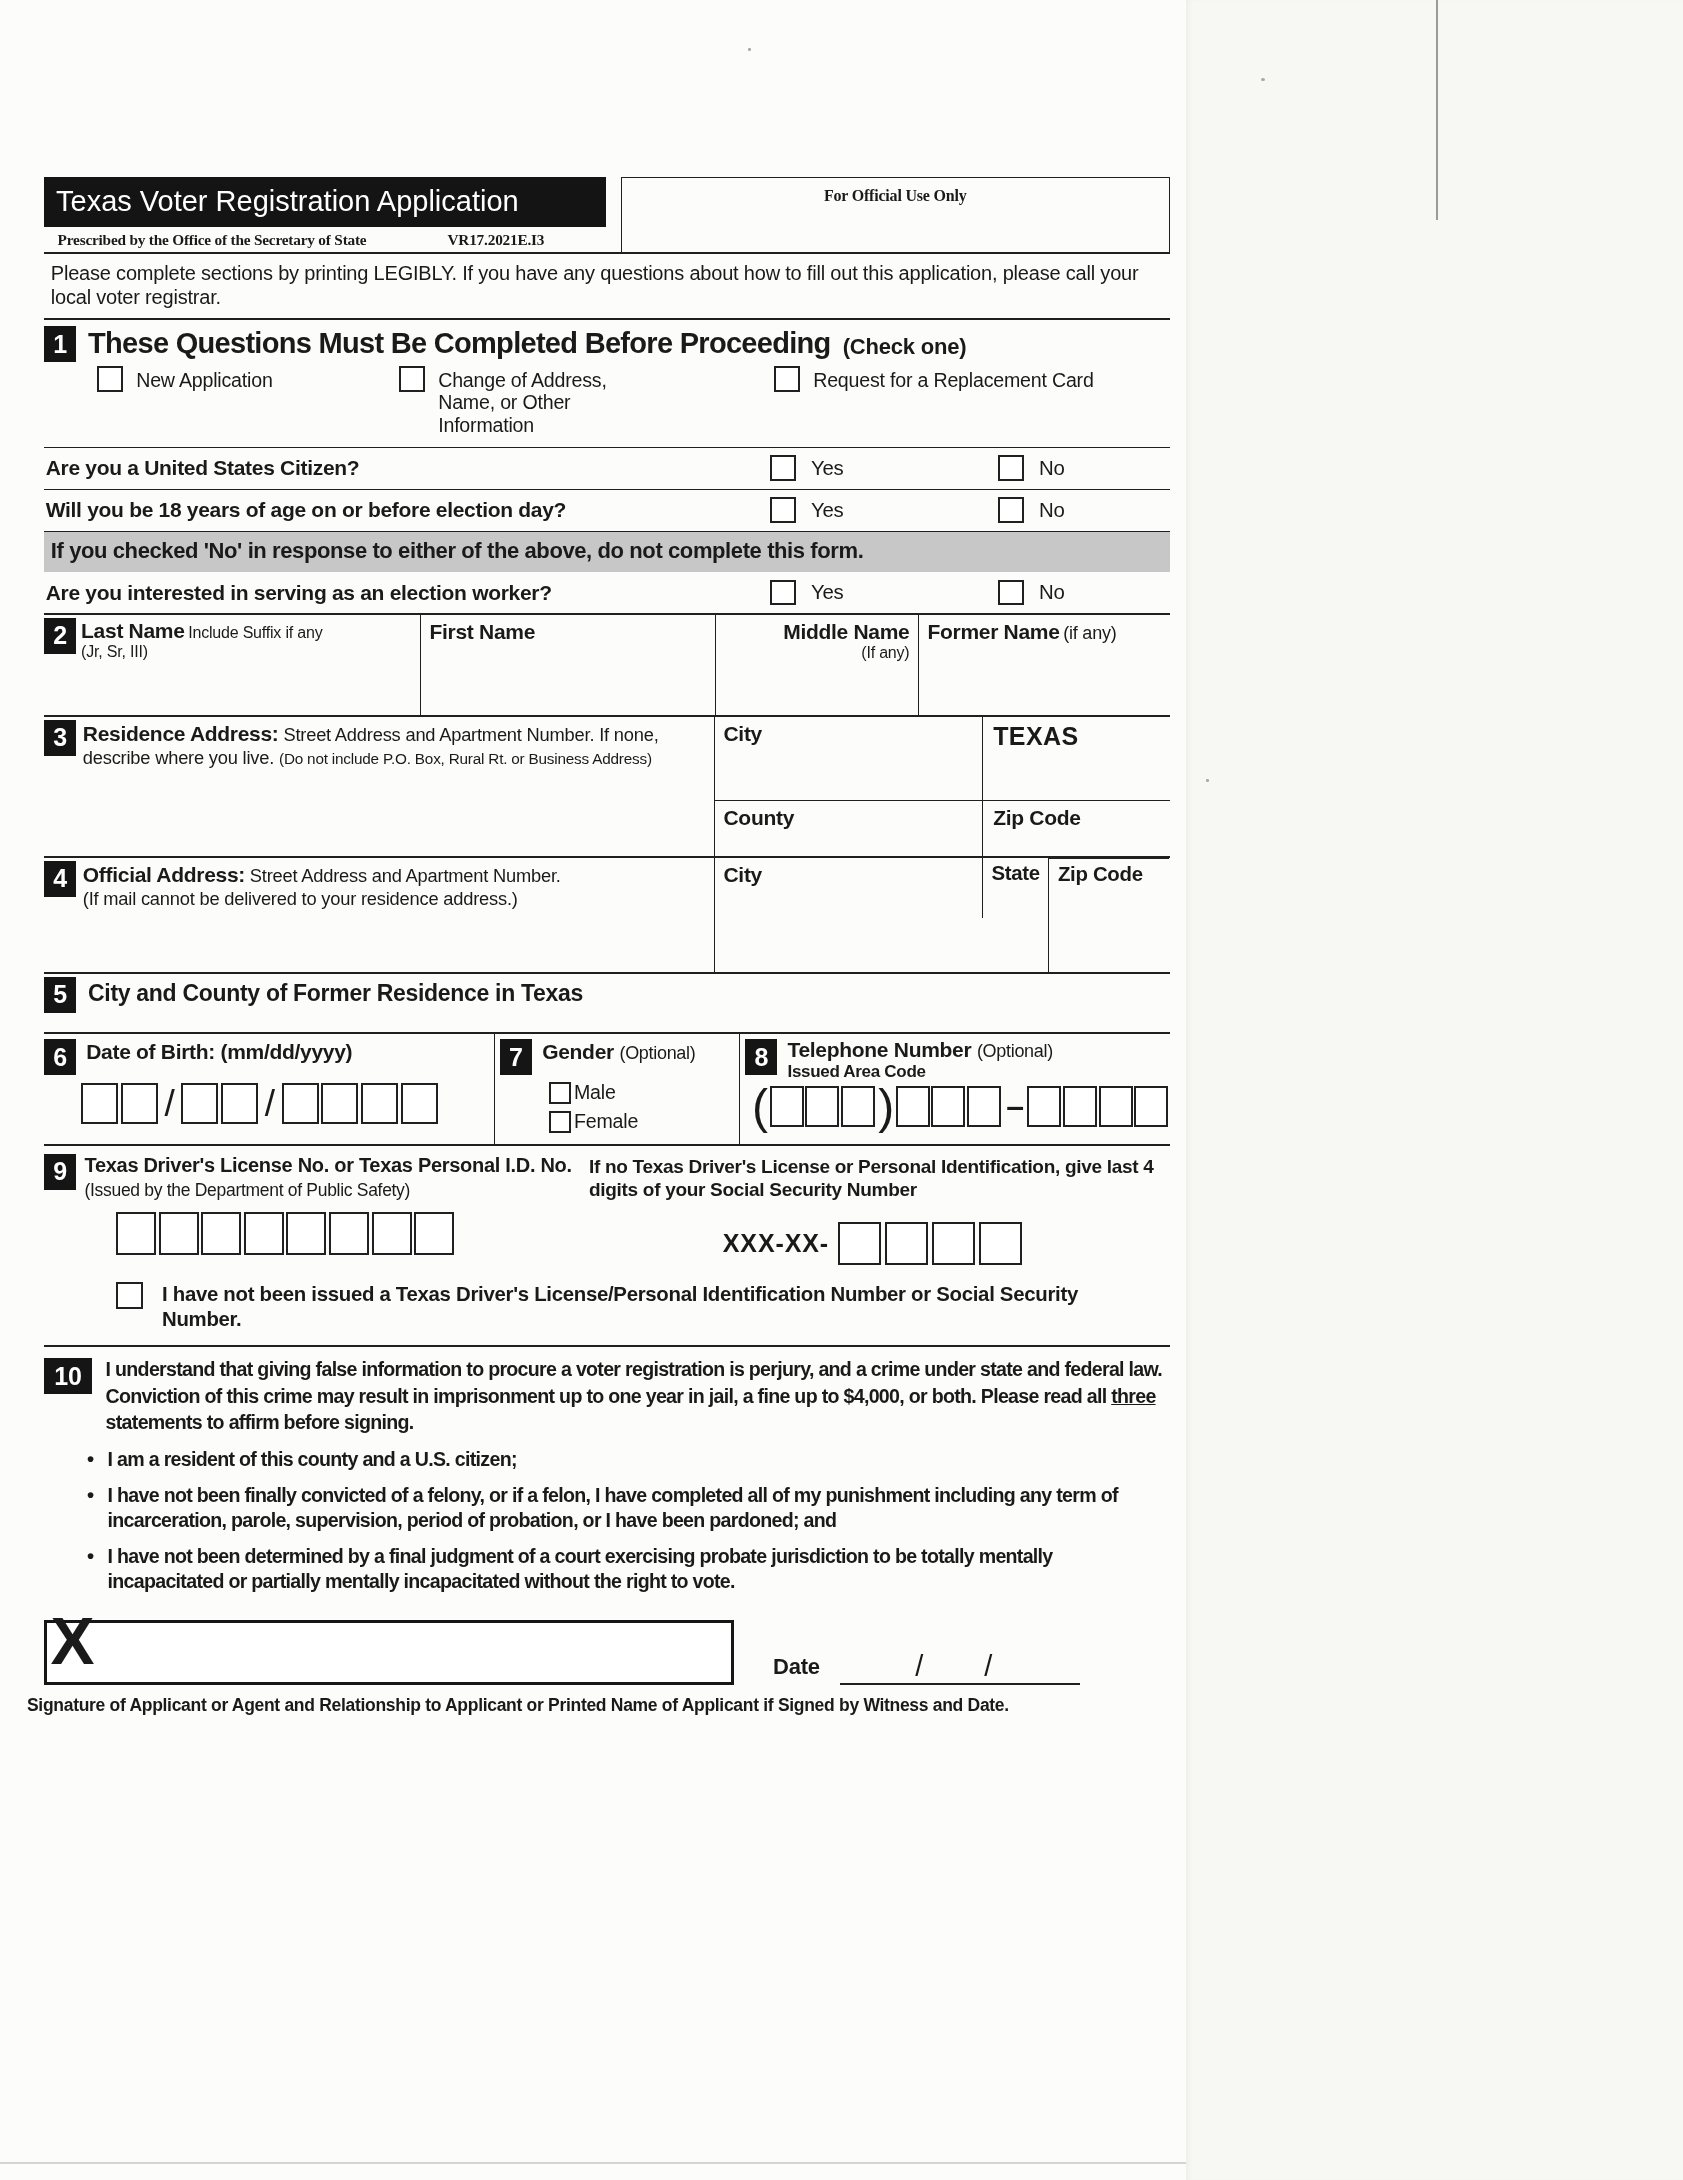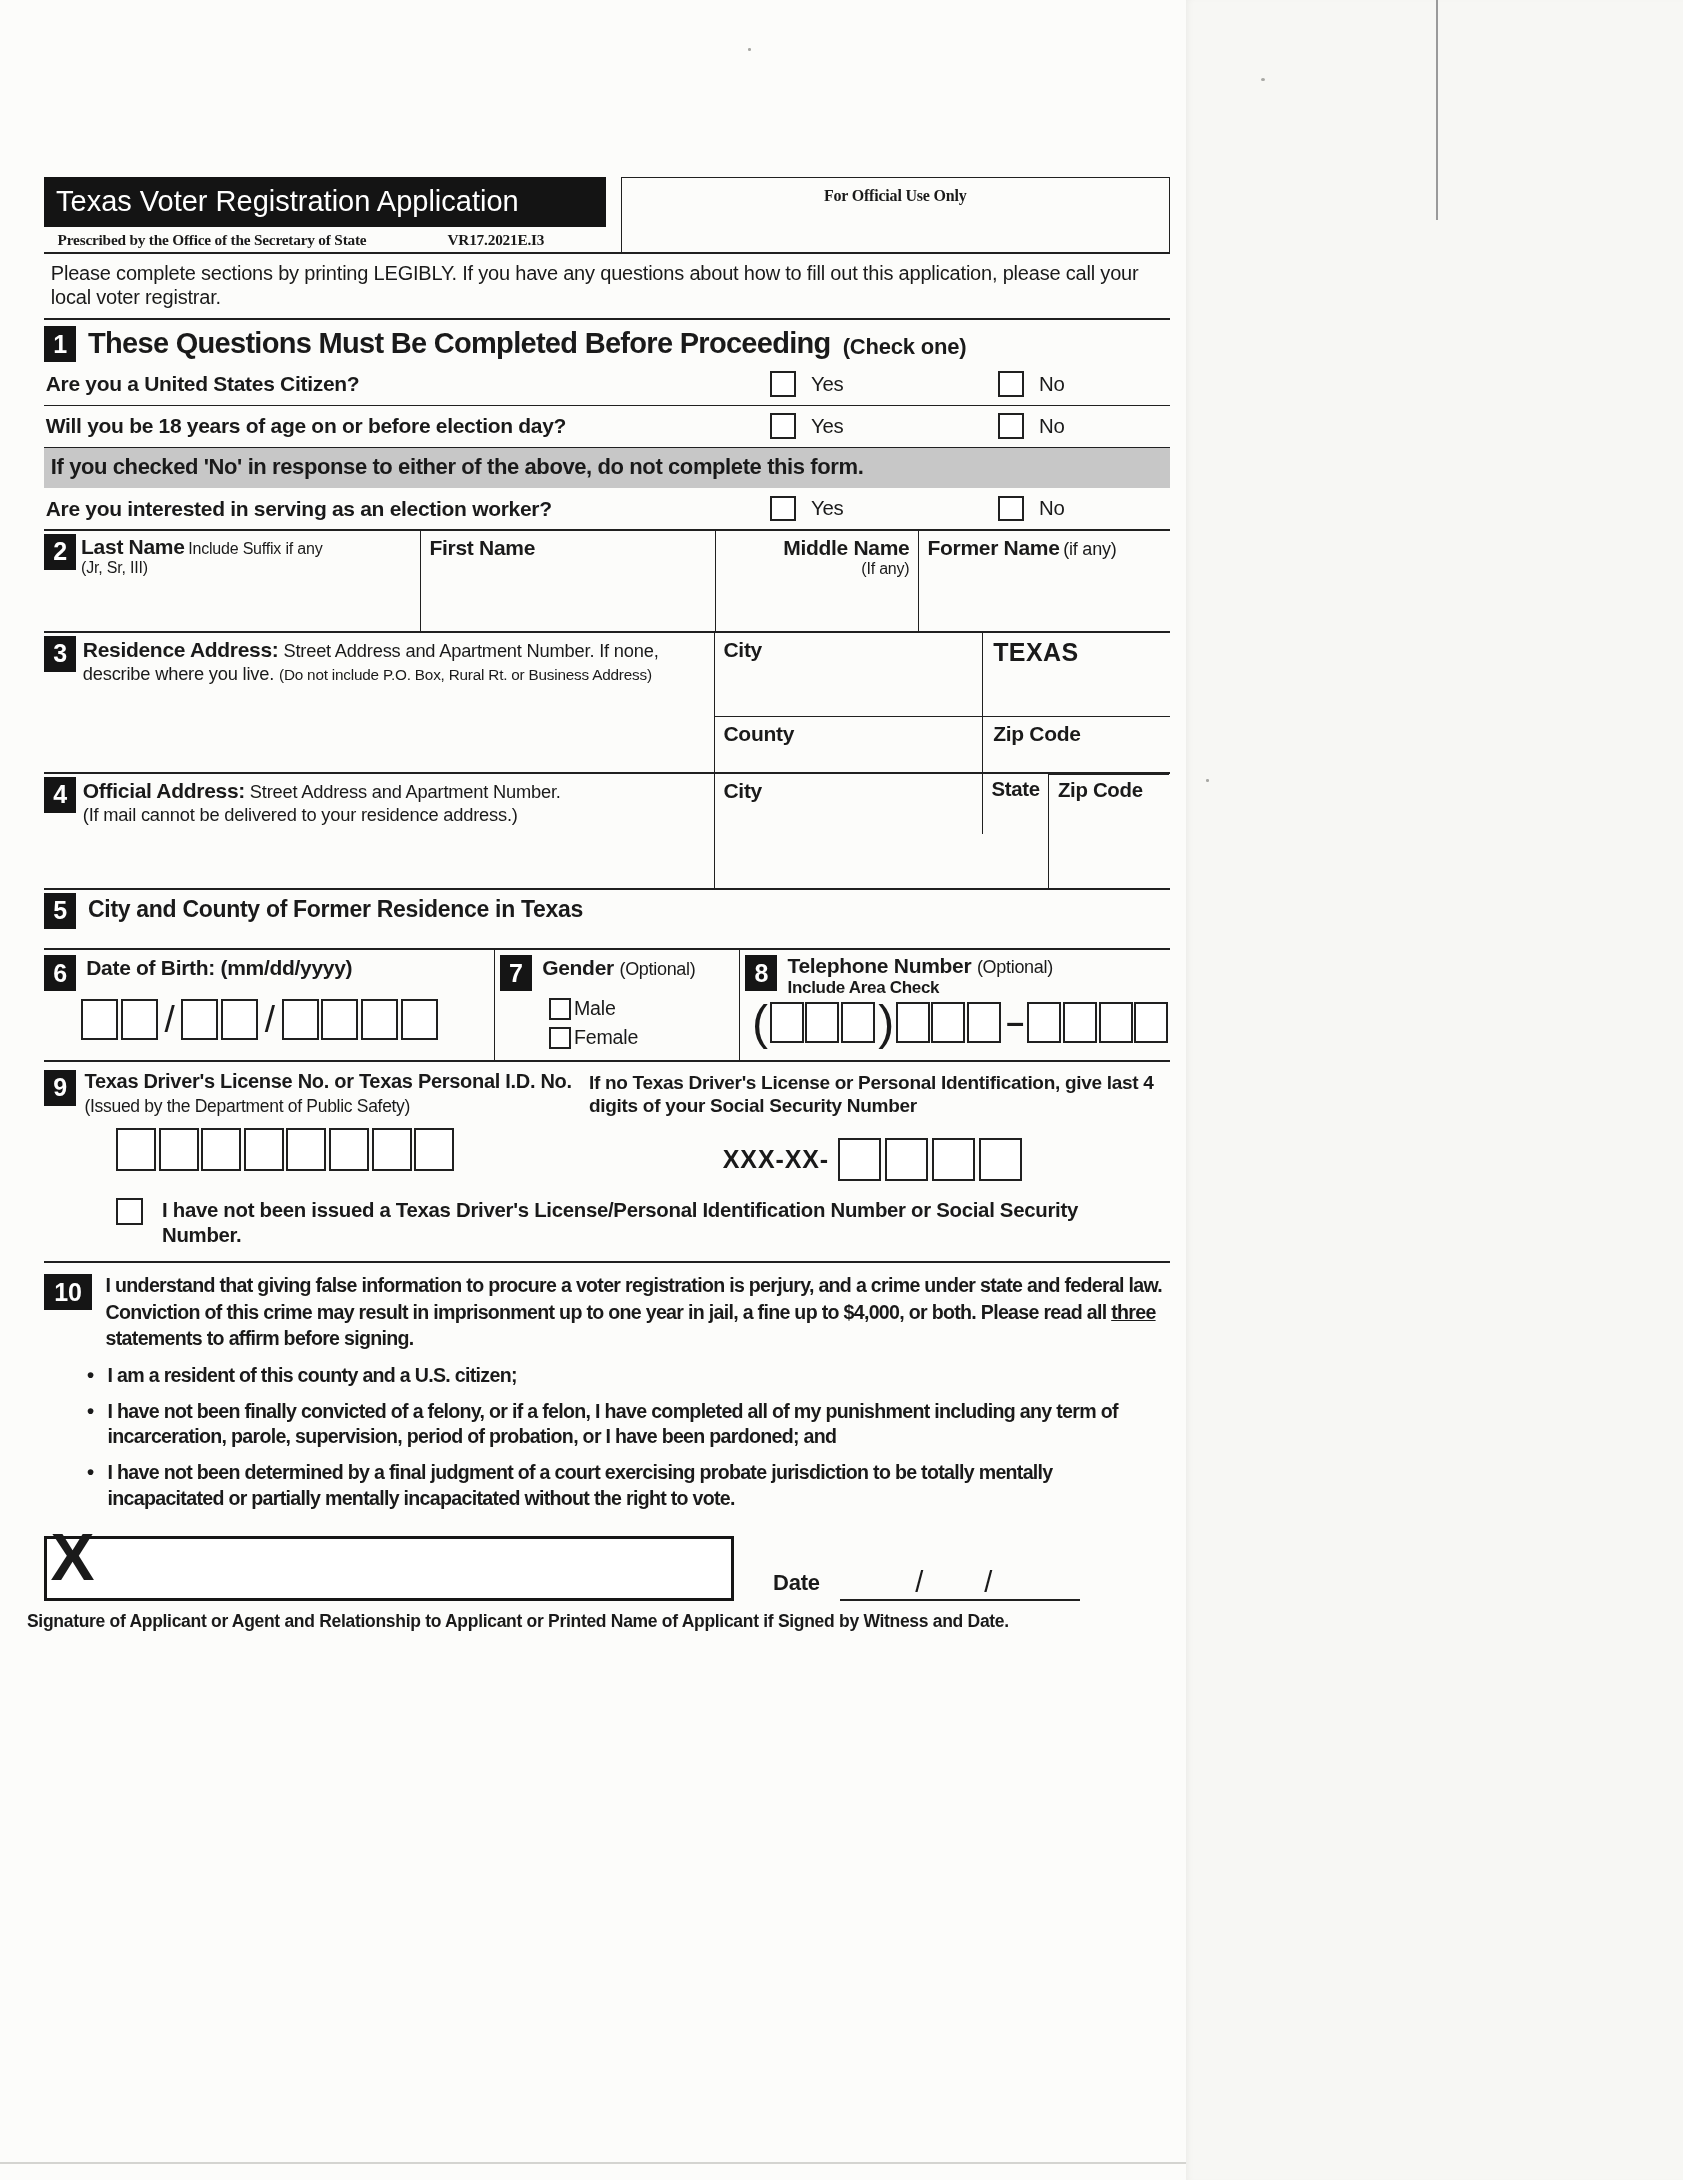--- a/index.html
+++ b/index.html
@@ -171,20 +171,34 @@
     </div>
 
     <div class="instructions">Please complete sections by printing LEGIBLY.  If you have any questions about how to fill out this application, please call your local voter registrar.</div>
 
     <div class="s1h">
       <div class="numbox">1</div>
       <div class="s1-title">These Questions Must Be Completed Before Proceeding</div>
       <div class="s1-check">(Check one)</div>
     </div>
 
+    <div class="opts">
+      <div class="opt opt1">
+        <div class="cb"></div>
+        <div class="opt-label">New Application</div>
+      </div>
+      <div class="opt opt2">
+        <div class="cb"></div>
+        <div class="opt-label ol2">Change of Address, Name, or Other Information</div>
+      </div>
+      <div class="opt opt3">
+        <div class="cb"></div>
+        <div class="opt-label">Request for a Replacement Card</div>
+      </div>
+    </div>
 
     <div class="qrow">
       <div class="qt">Are you a United States Citizen?</div>
       <div class="yn yn-yes">
         <div class="cb"></div>
         <span>Yes</span>
       </div>
       <div class="yn yn-no">
         <div class="cb"></div>
         <span>No</span>
@@ -339,21 +353,21 @@
       </div>
 
       <div class="s8">
         <div class="sec-head">
           <div class="numbox nb">8</div>
           <div>
             <div class="hd-lbl" style="padding-top:1.7px;">
               <span>Telephone Number</span>
               <span class="opt-note">(Optional)</span>
             </div>
-            <div class="sub-lbl">Include Area Check</div>
+            <div class="sub-lbl">Issued Area Code</div>
           </div>
         </div>
         <div class="phone">
           <span class="paren">(</span>
           <div class="pbox"></div>
           <div class="pbox"></div>
           <div class="pbox"></div>
           <span class="paren">)</span>
           <div class="pbox"></div>
           <div class="pbox"></div>

